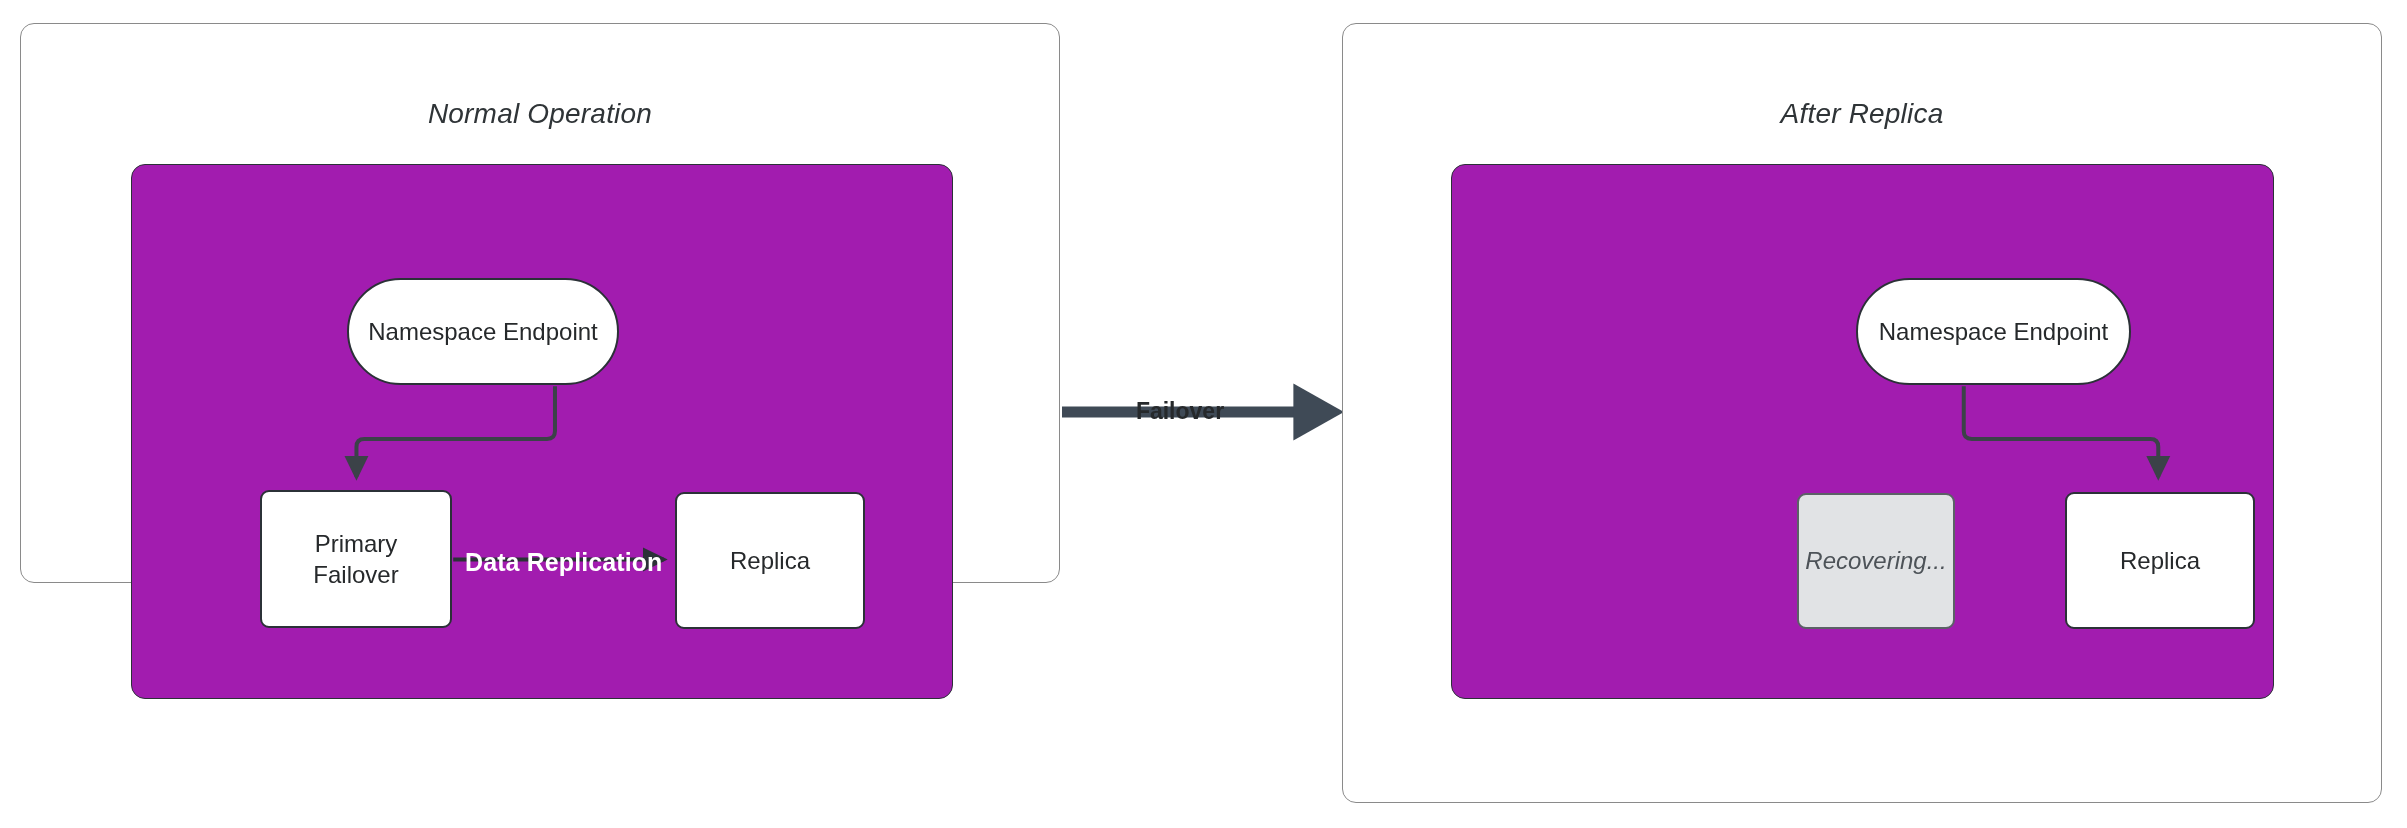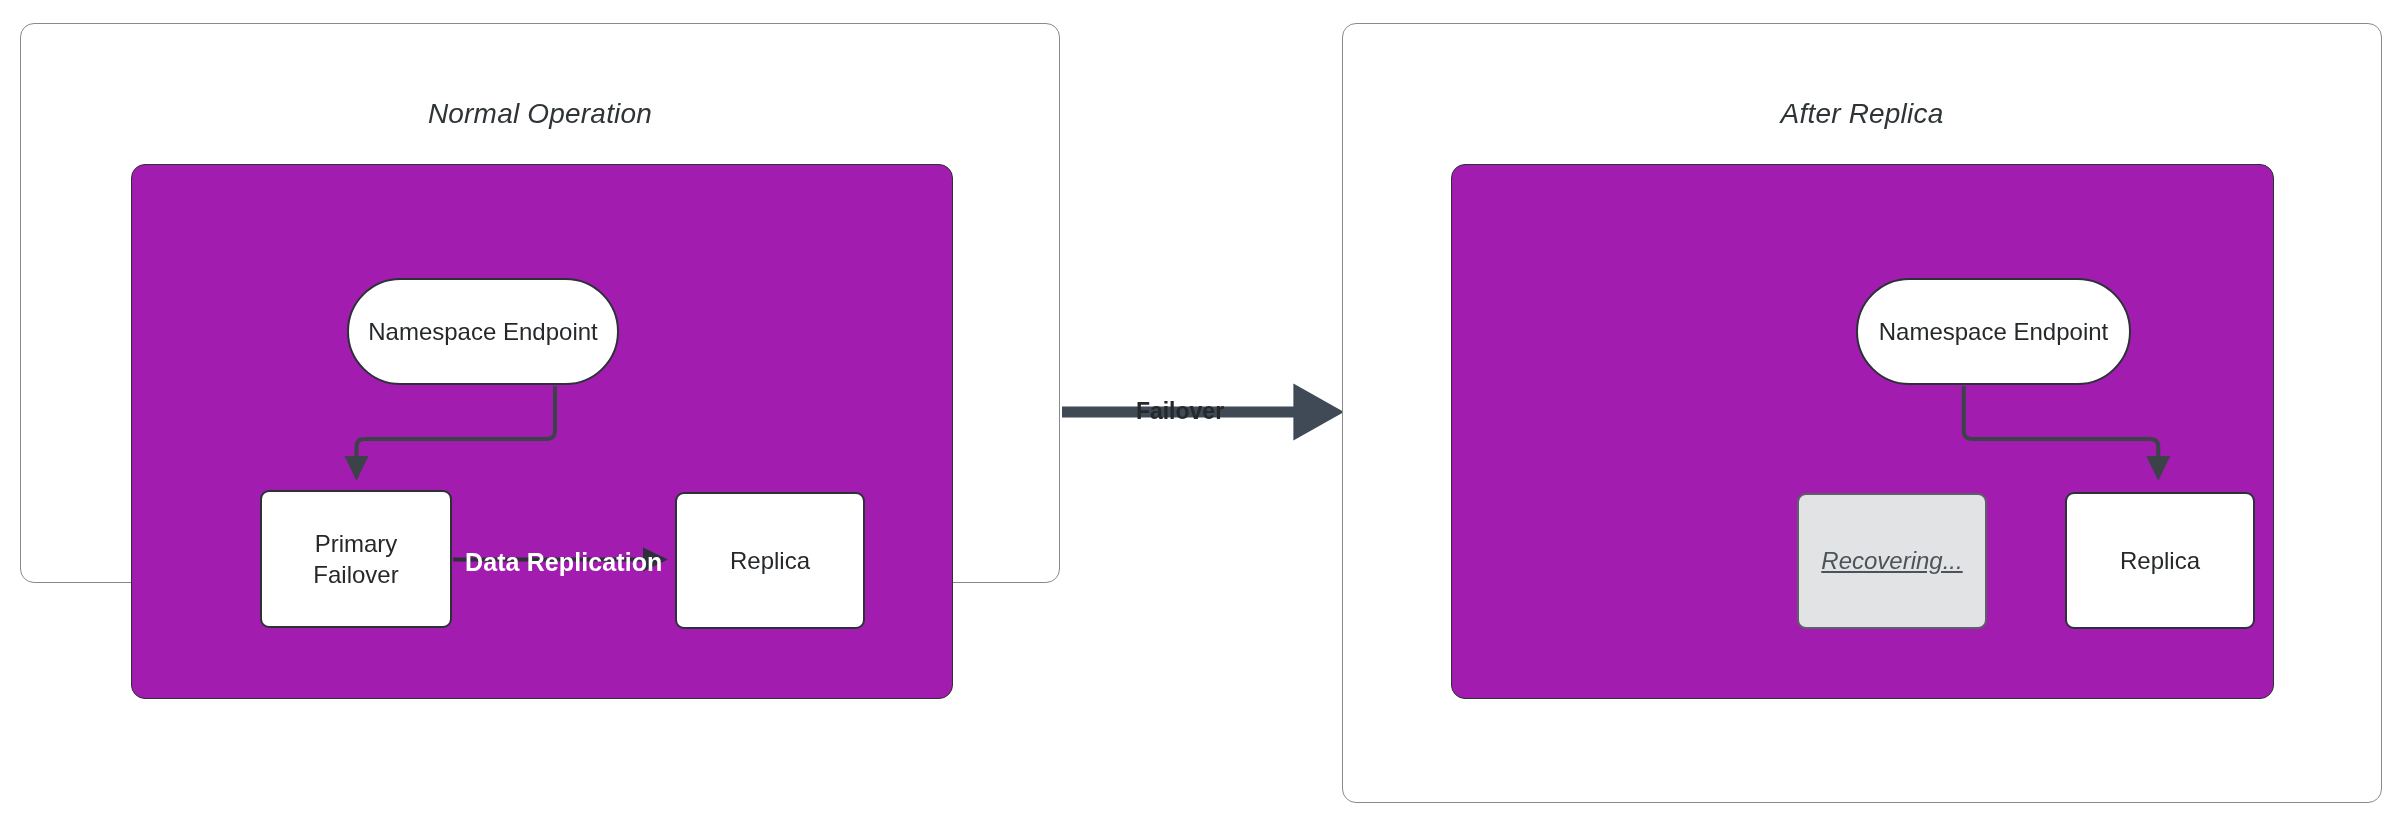--- a/index.html
+++ b/index.html
@@ -72,21 +72,21 @@
   .node.boxy   { border-radius: 9px; }
   .node.faded  { background: #e1e3e5; border-color: #5b6166; color: #4d5358; font-style: italic; }
 
   
   #node-endpoint-left { left: 215px; top: 113px;  width: 272px; height: 107px; }
   #node-primary-left  { left: 128px; top: 325px;  width: 192px; height: 138px; }
   #node-replica-left  { left: 543px; top: 327px;  width: 190px; height: 137px; }
 
   
   #node-endpoint-right { left: 404px; top: 113px; width: 275px; height: 107px; }
-  #node-recovering-right { left: 345px; top: 328px; width: 190px; height: 136px; text-decoration: underline; }
+  #node-recovering-right { left: 345px; top: 328px; width: 158px; height: 136px; }
   #node-replica-right  { left: 613px; top: 327px; width: 190px; height: 137px; }
 
   
   .edge-layer {
     position: absolute;
     left: 0; top: 0;
     width: 100%;
     height: 100%;
     overflow: visible;
     pointer-events: none;

